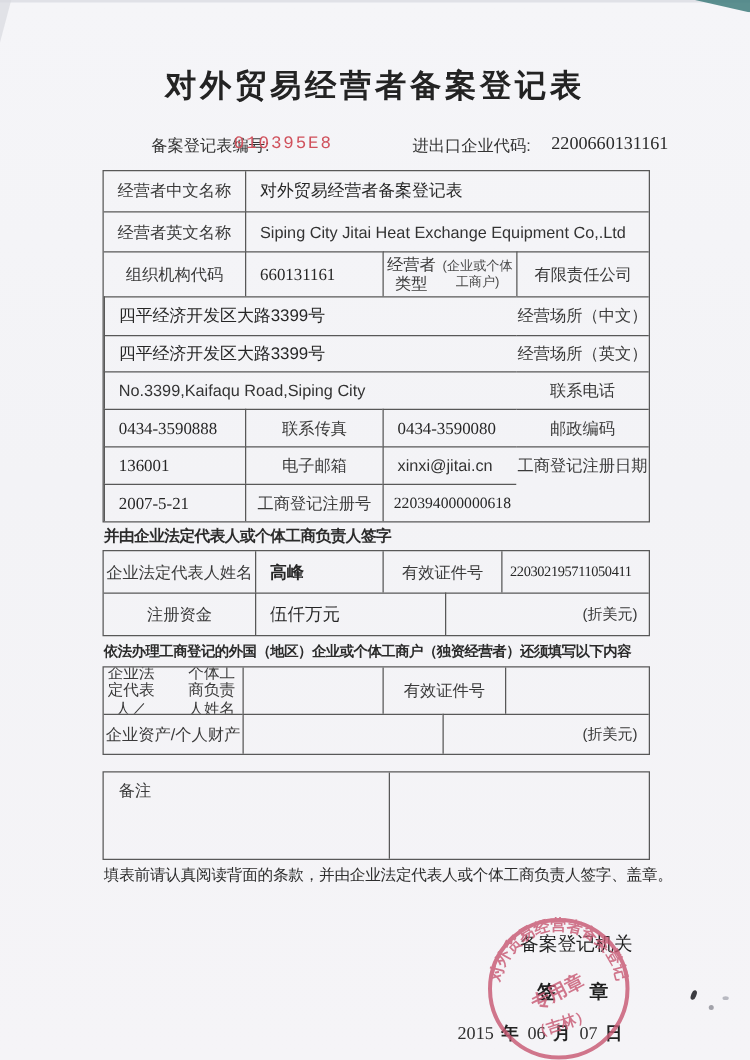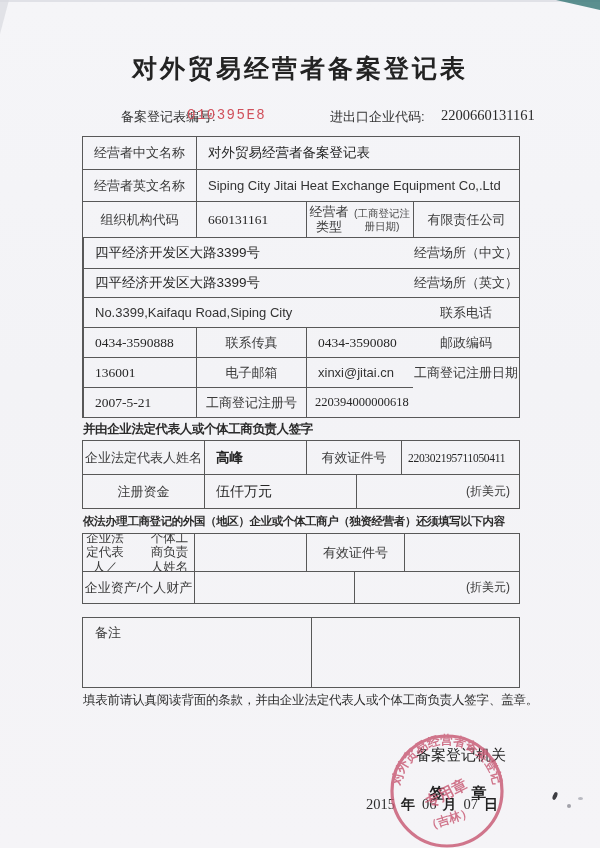--- a/index.html
+++ b/index.html
@@ -49,21 +49,21 @@
   .topleft { align-items:flex-start; justify-content:flex-start; padding:6px 0 0 12px; }
   .bold { font-weight:600; }
 
   .sec-heading { position:absolute; left:83px; font-size:12.5px; font-weight:700; color:#2b2b2b; letter-spacing:-0.4px; white-space:nowrap; }
   #h1 { top:421px; }
   #h2 { top:514px; }
   .foot-note { position:absolute; left:83px; top:692px; font-size:12.5px; font-weight:500; color:#2d2d2d; letter-spacing:-0.2px; white-space:nowrap; }
 
   .authority { position:absolute; left:386px; top:746px; width:150px; text-align:center; font-size:15px; font-weight:400; color:#1f1f1f; }
   .sign-seal { position:absolute; left:386px; top:784px; width:150px; text-align:center; font-size:15px; font-weight:700; letter-spacing:6px; color:#1f1f1f; }
-  .date-line { position:absolute; left:366px; top:796px; display:flex; align-items:flex-start; font-size:14px; color:#222; }
+  .date-line { position:absolute; left:366px; top:818px; display:flex; align-items:center; font-size:14px; color:#222; }
   .date-num { font-family:"Liberation Serif","DejaVu Serif",serif; font-size:14.5px; color:#2f2f2f; }
   .date-unit { font-weight:700; margin:0 7px 0 6px; }
 
   .stamp-svg { position:absolute; left:387px; top:731px; width:120px; height:120px; opacity:0.82; }
 
   
   .art-tr { position:absolute; top:0; right:0; width:44px; height:10px; background:#3f7c7c; clip-path:polygon(0 0,100% 0,100% 100%); opacity:.85; }
   .art-tl { position:absolute; top:0; left:0; width:9px; height:34px; background:#d8dadf; clip-path:polygon(0 0,100% 0,0 100%); opacity:.7; }
   .speck1 { position:absolute; left:553px; top:792px; width:4px; height:8px; background:#3d3d42; border-radius:45%; transform:rotate(22deg); }
   .speck2 { position:absolute; left:567px; top:804px; width:4px; height:4px; background:#8d8d96; border-radius:50%; opacity:.8; }
@@ -89,21 +89,21 @@
   <div class="c lab nt nl">经营者中文名称</div>
   <div class="c val sp3 nt">对外贸易经营者备案登记表</div>
 
   <div class="c lab nl">经营者英文名称</div>
   <div class="c val-en sp3">Siping City Jitai Heat Exchange Equipment Co,.Ltd</div>
 
   <div class="c lab nl">组织机构代码</div>
   <div class="c val num">660131161</div>
   <div class="c lab stack">
     <div>经营者类型</div>
-    <div class="sub">(工商登记注册日期)</div>
+    <div class="sub">(企业或个体工商户)</div>
   </div>
   <div class="c lab">有限责任公司</div>
 
   <div class="c val sp3">四平经济开发区大路3399号</div>
 
   <div class="c lab nl">经营场所（中文）</div>
   <div class="c val sp3">四平经济开发区大路3399号</div>
 
   <div class="c lab nl">经营场所（英文）</div>
   <div class="c val-en sp3">No.3399,Kaifaqu Road,Siping City</div>

